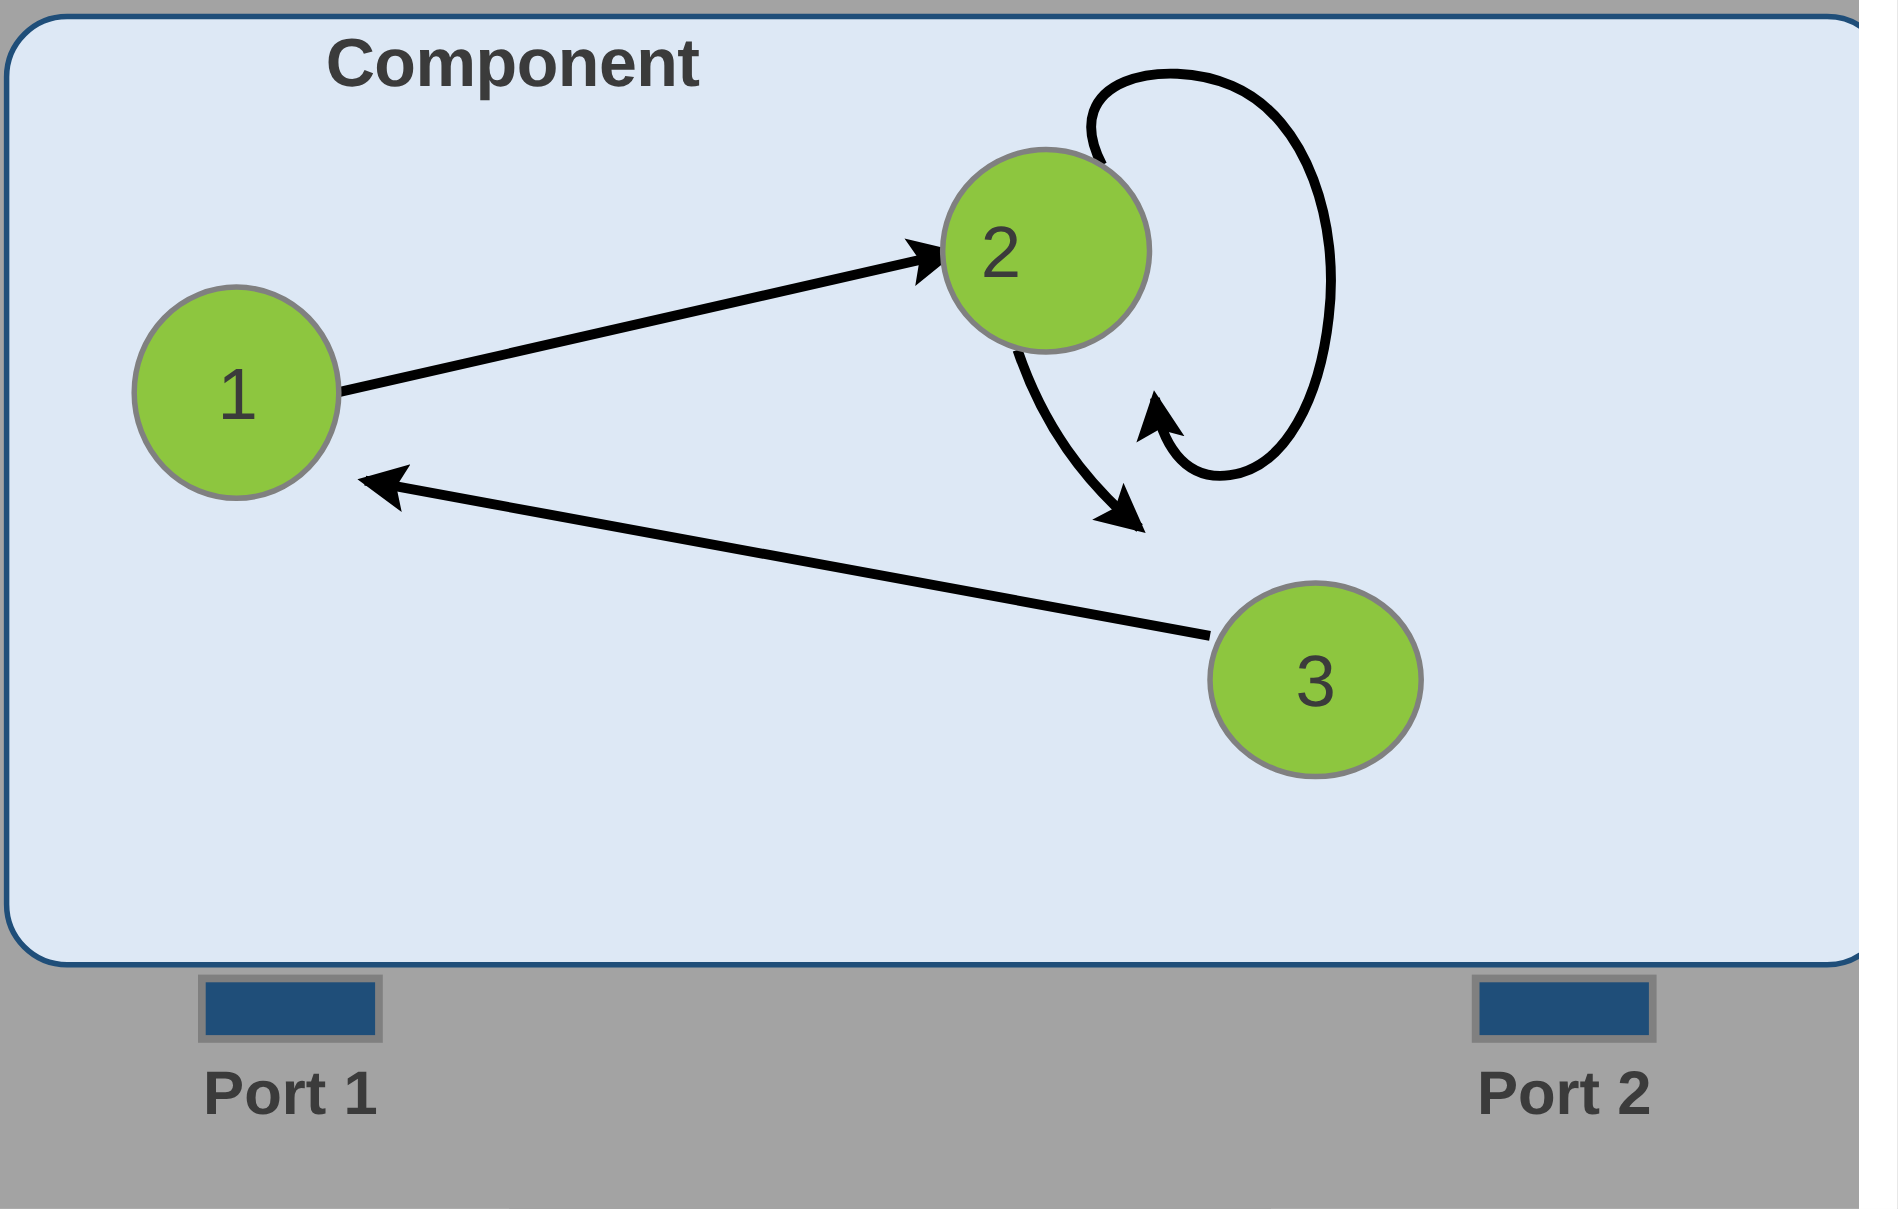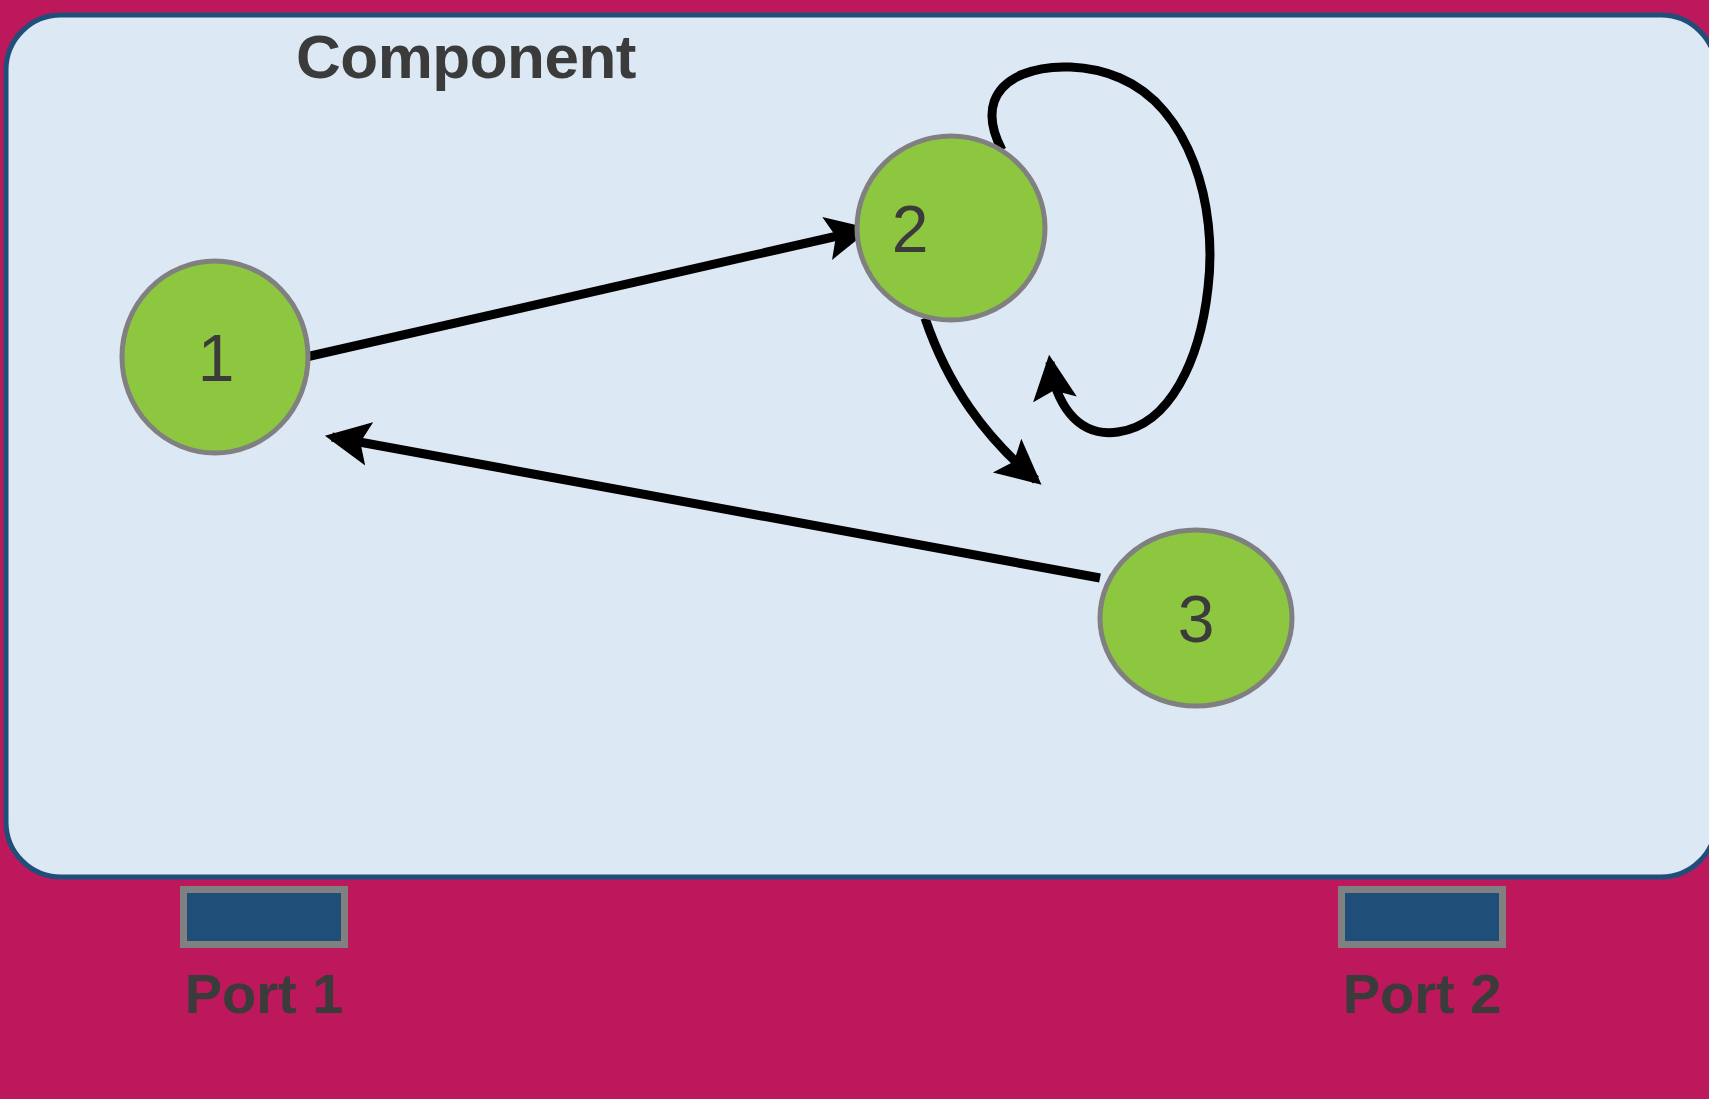--- a/index.html
+++ b/index.html
@@ -8,23 +8,22 @@
     padding: 0;
     background: #ffffff;
   }
   body {
     font-family: "Liberation Sans", sans-serif;
   }
   #canvas {
     position: relative;
     width: 1690px;
     height: 1099px;
-    background: #be185d;
+    background: #a3a3a3;
     overflow: hidden;
-    padding-left: 19px;
   }
   #diagram-svg {
     position: absolute;
     left: 0;
     top: 0;
     width: 1725px;
     height: 1099px;
   }
   .comp-title {
     font-family: "Liberation Sans", sans-serif;

